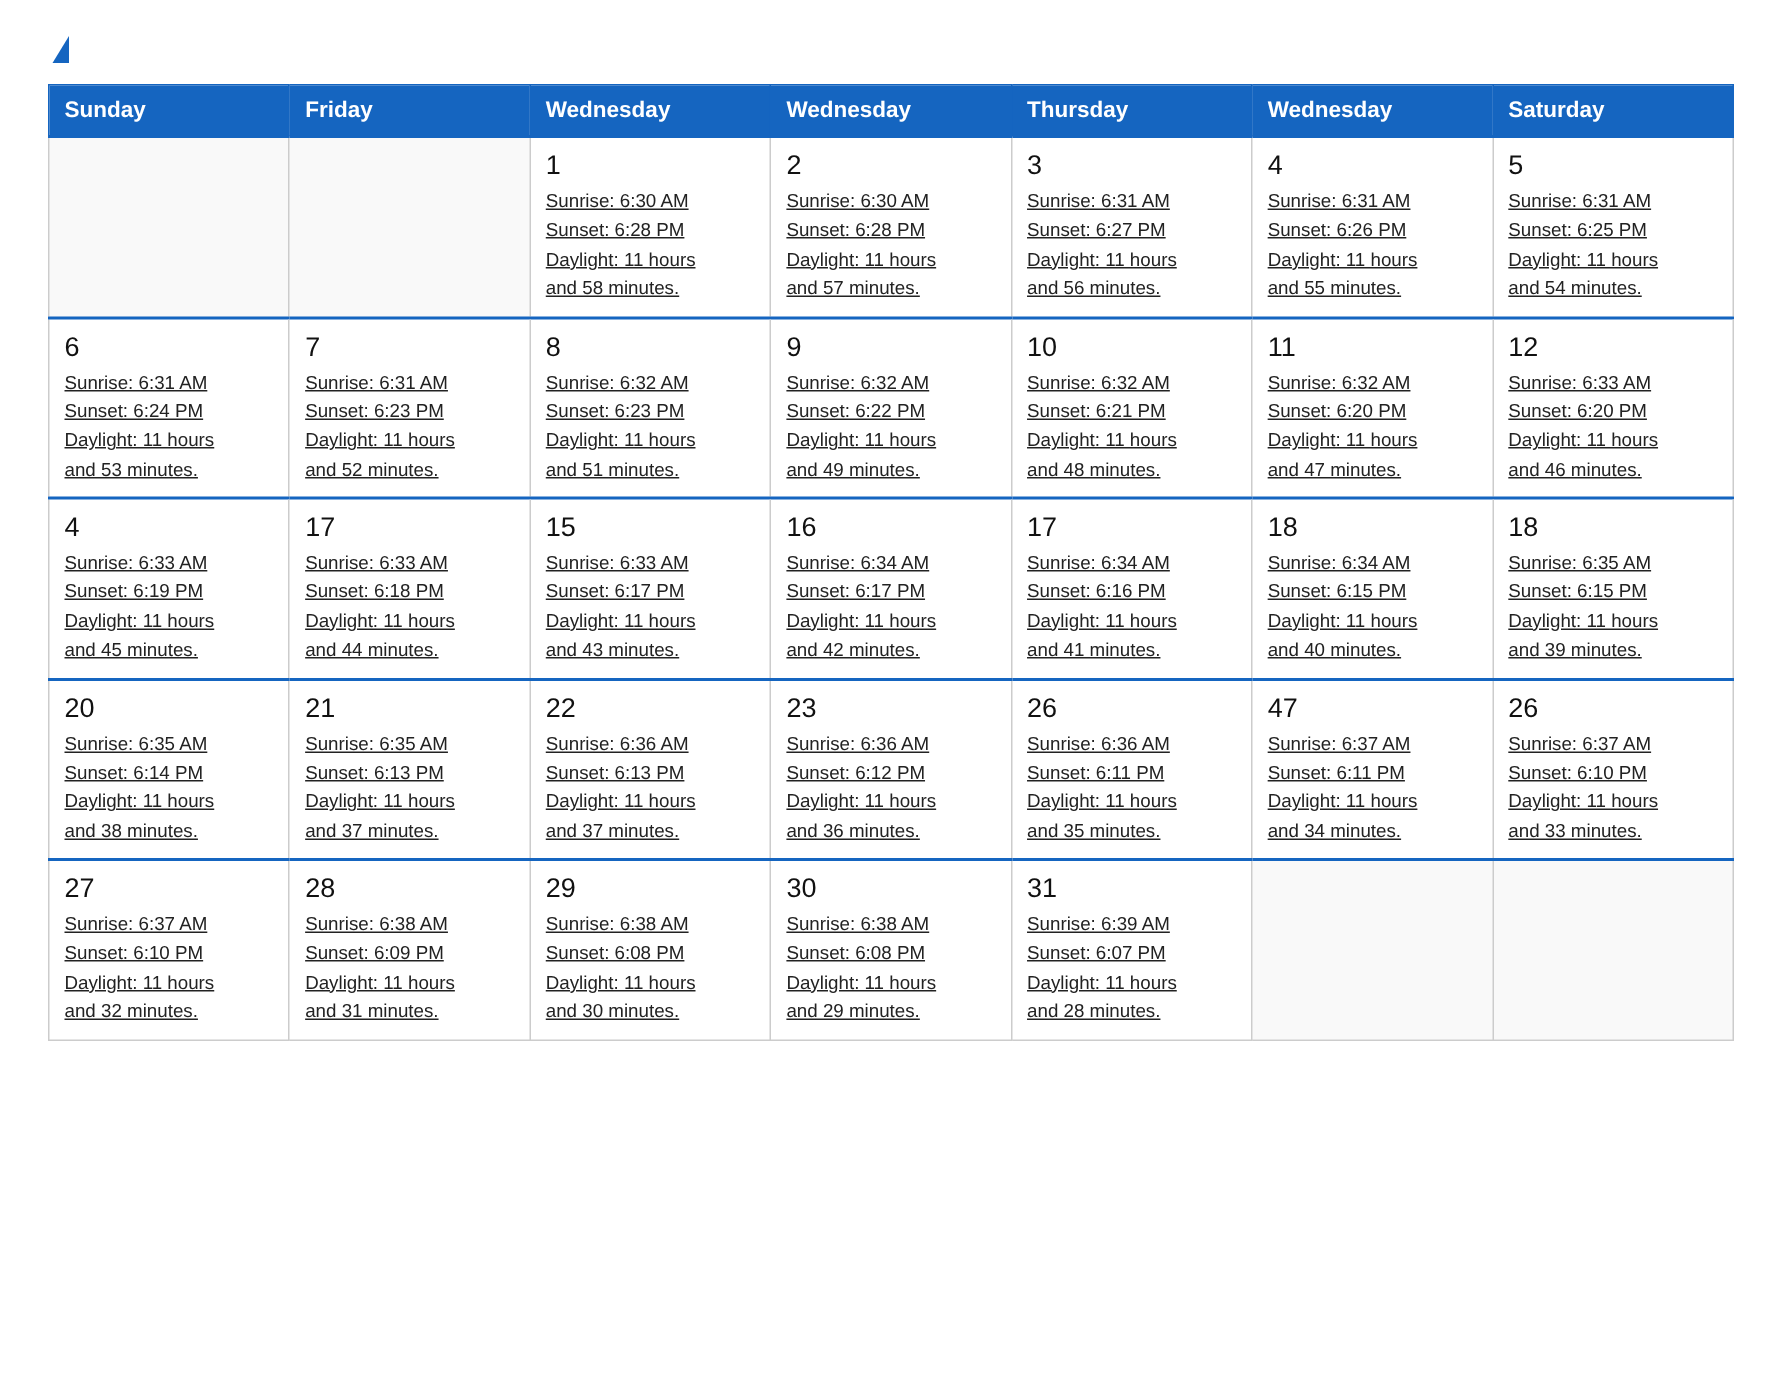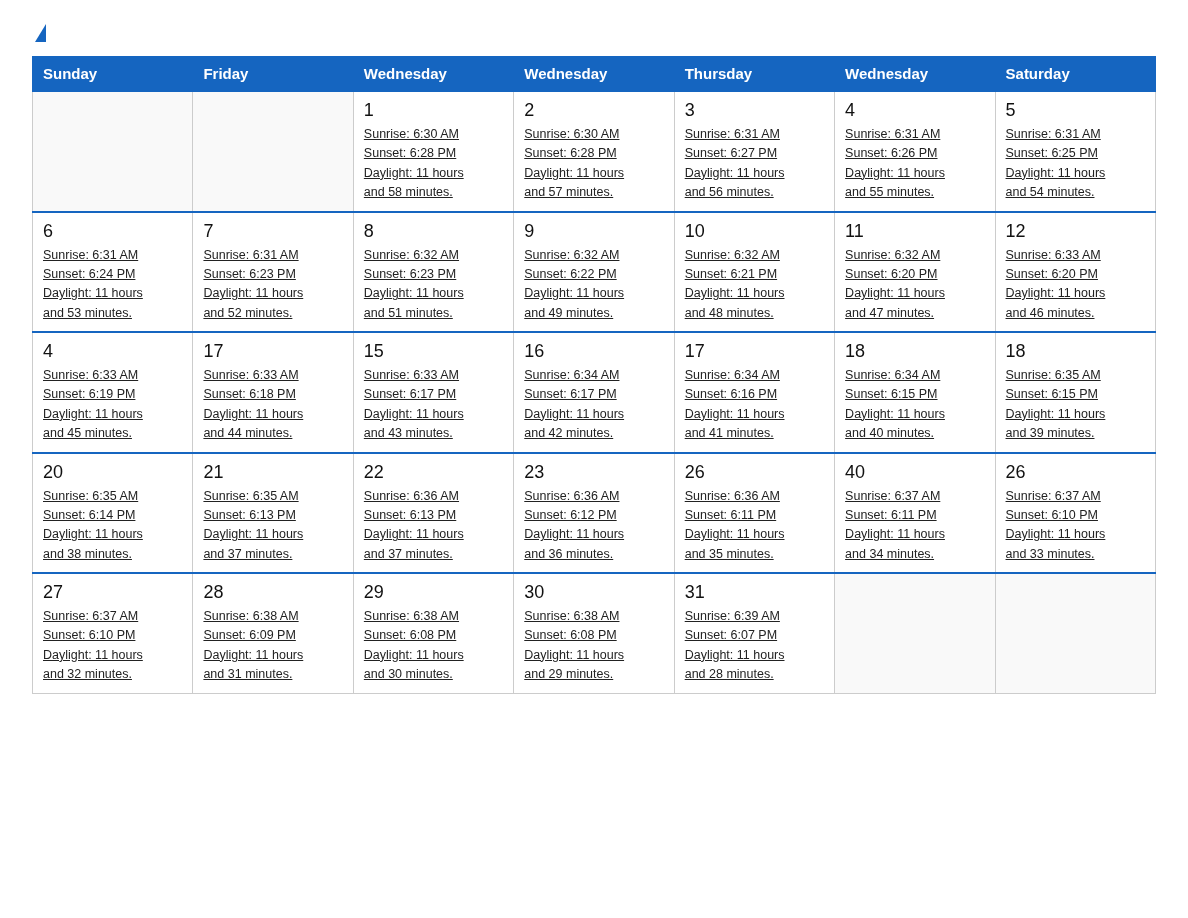--- a/index.html
+++ b/index.html
@@ -308,21 +308,21 @@
 and 36 minutes.</div>
         </td>
         <td>
           <span class="day-number">26</span>
           <div class="day-info" style="white-space: pre-line;">Sunrise: 6:36 AM
 Sunset: 6:11 PM
 Daylight: 11 hours
 and 35 minutes.</div>
         </td>
         <td>
-          <span class="day-number">40</span>
+          <span class="day-number">47</span>
           <div class="day-info" style="white-space: pre-line;">Sunrise: 6:37 AM
 Sunset: 6:11 PM
 Daylight: 11 hours
 and 34 minutes.</div>
         </td>
         <td>
           <span class="day-number">26</span>
           <div class="day-info" style="white-space: pre-line;">Sunrise: 6:37 AM
 Sunset: 6:10 PM
 Daylight: 11 hours

